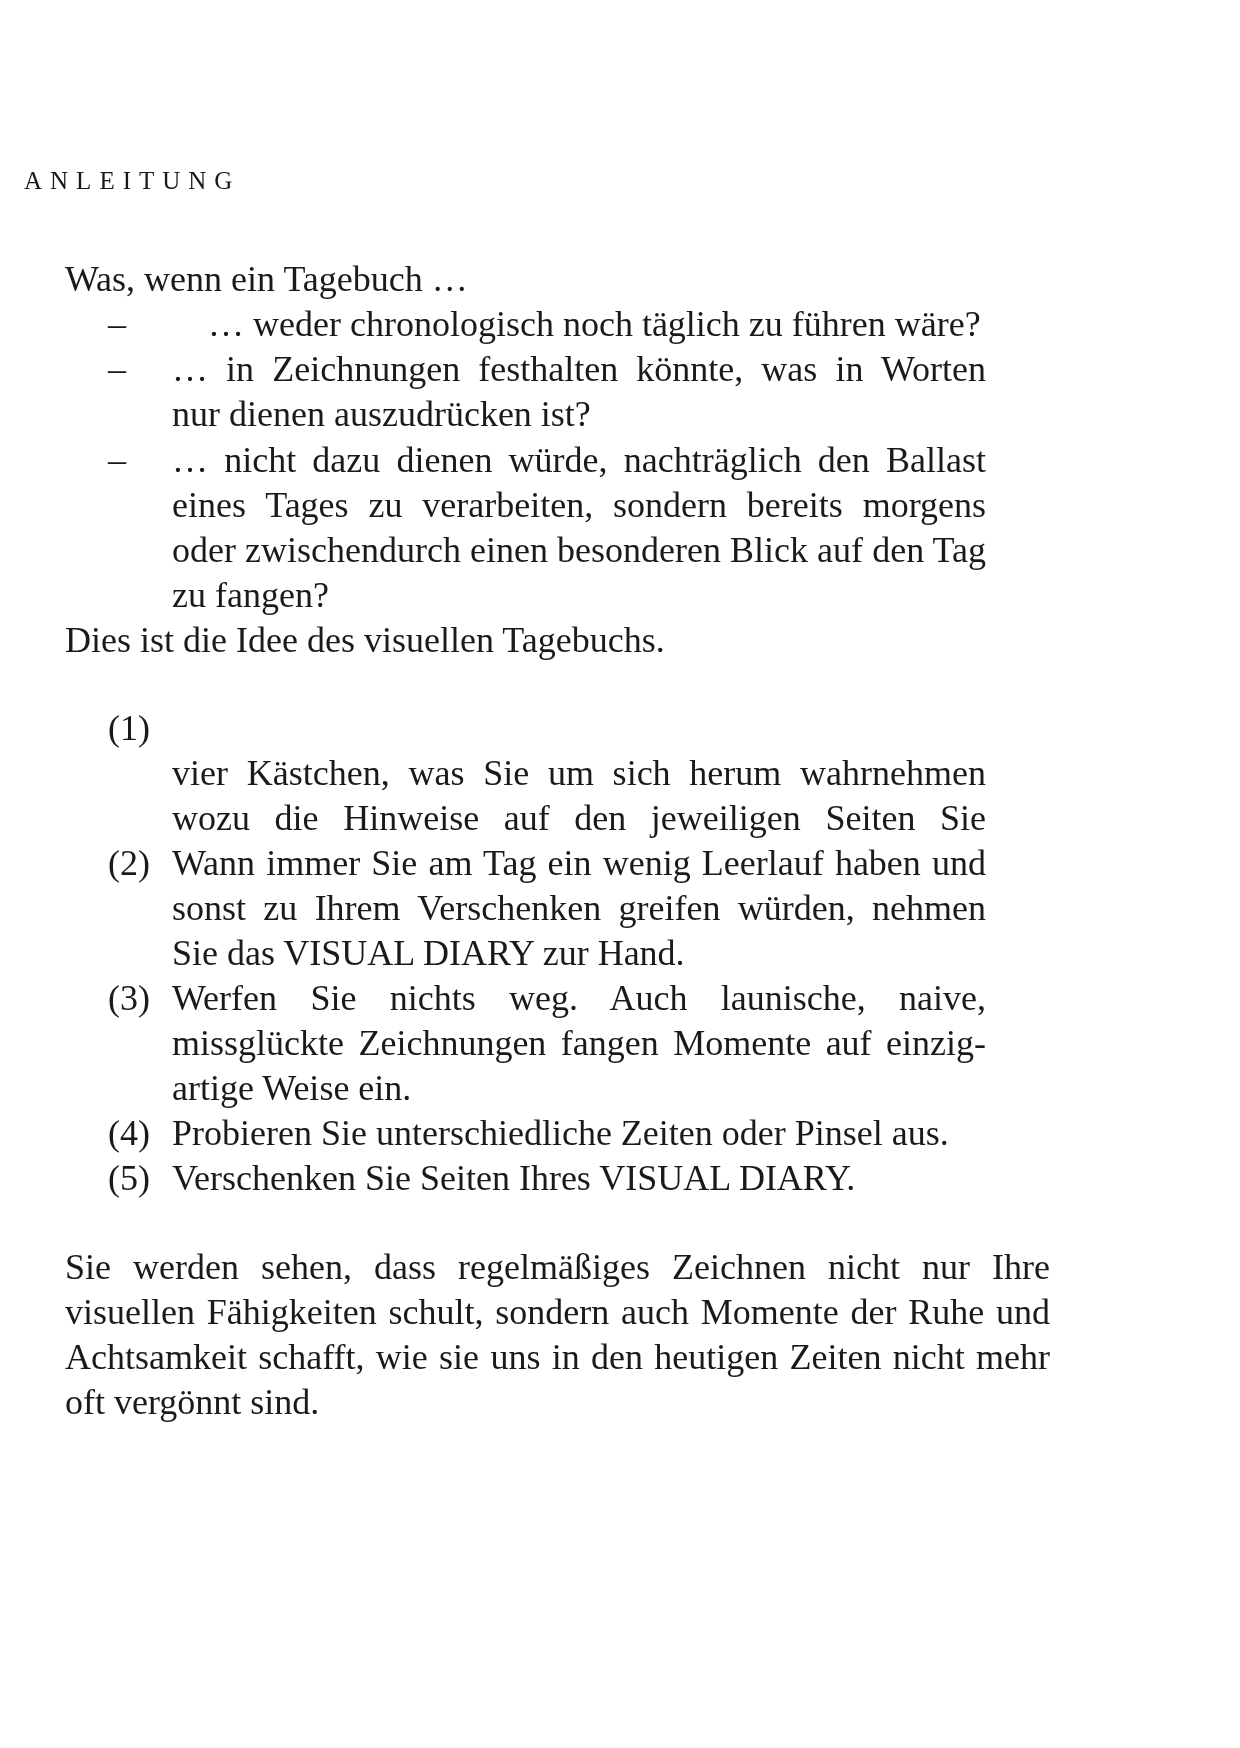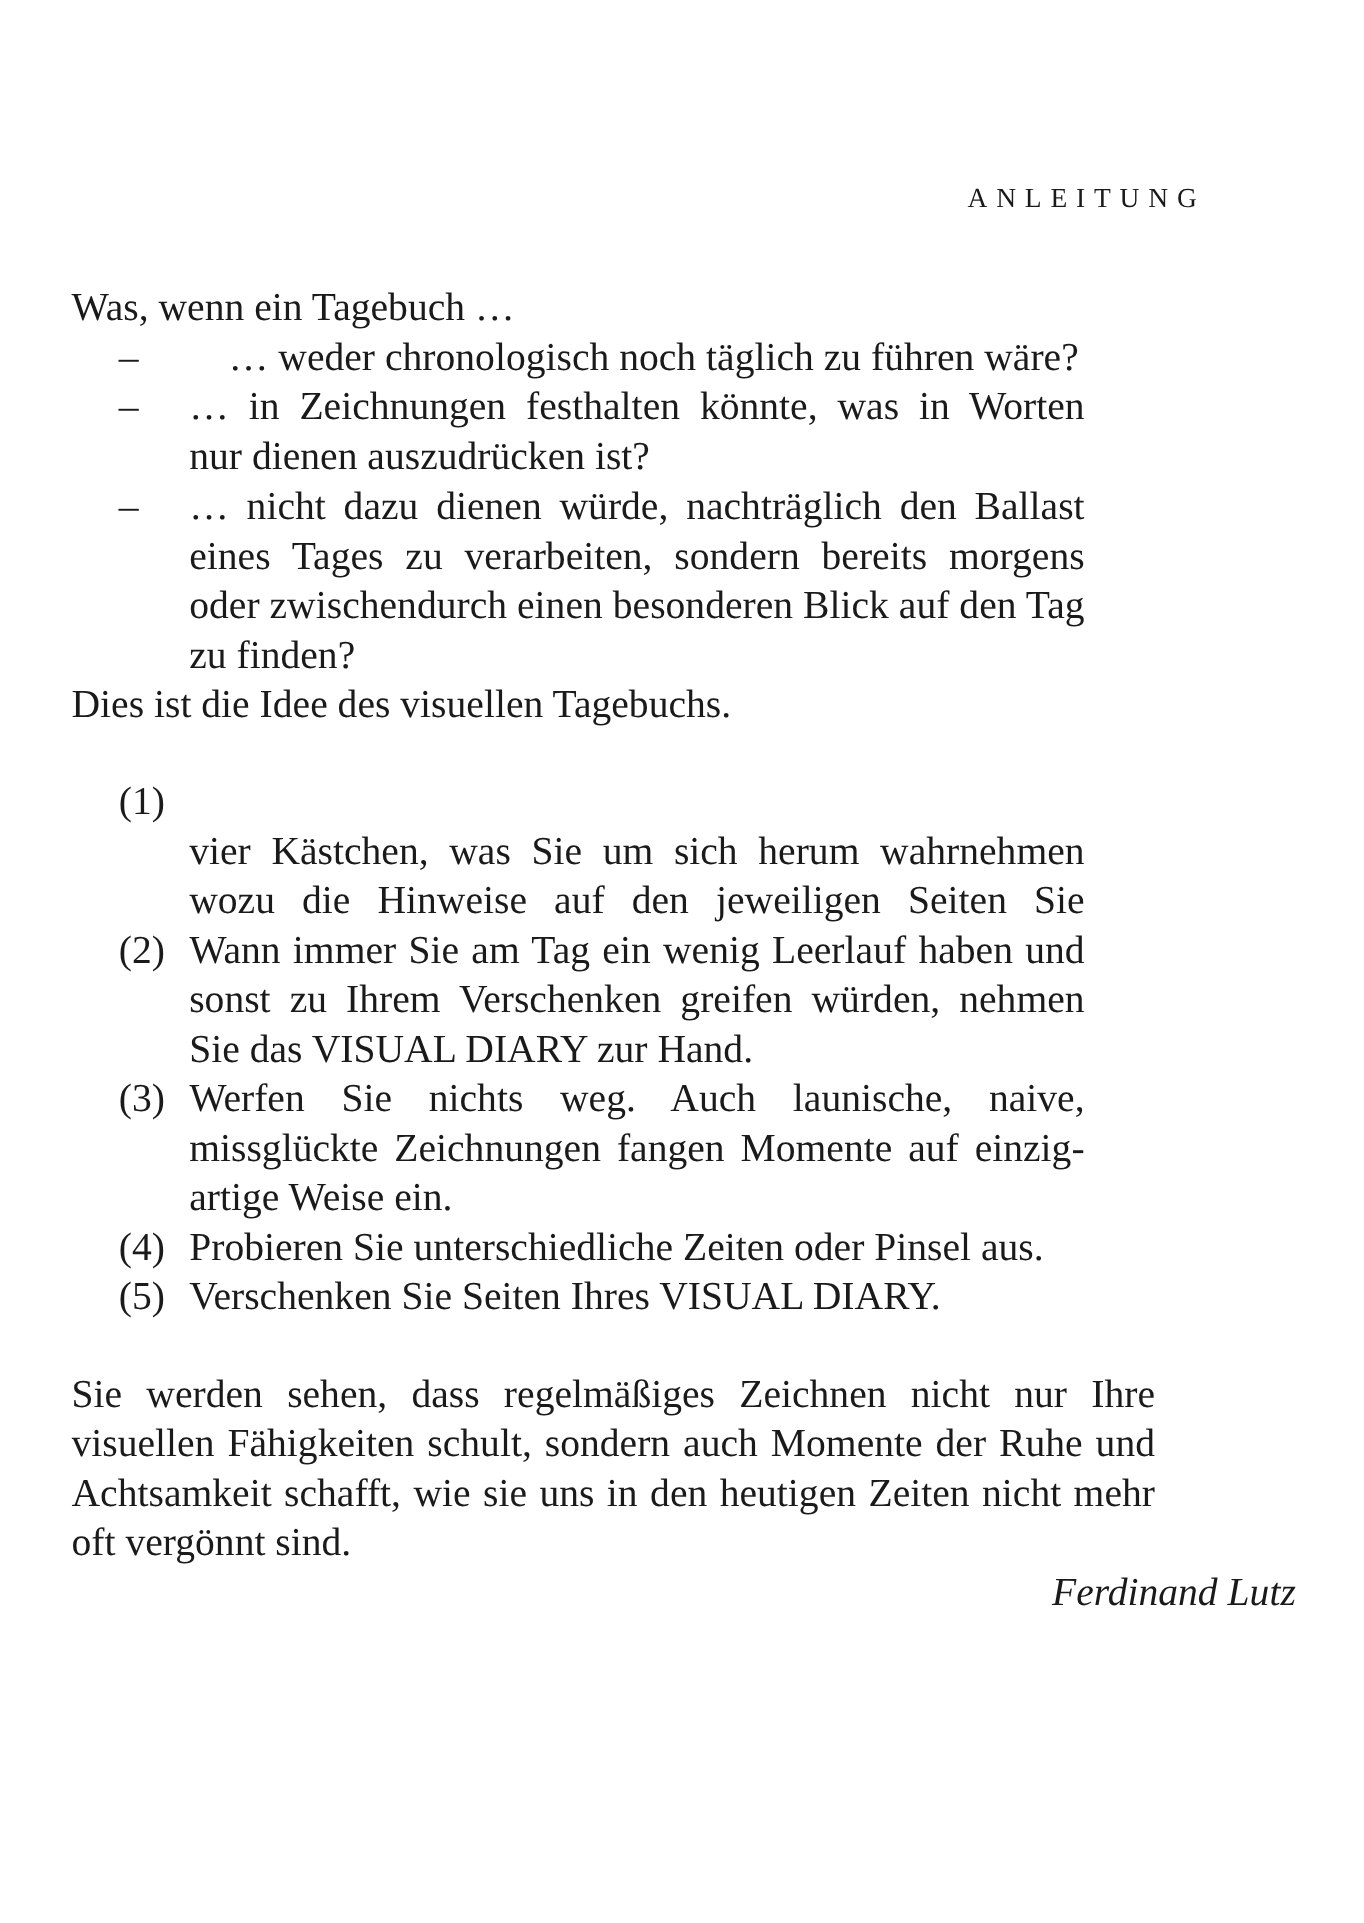--- a/index.html
+++ b/index.html
@@ -18,24 +18,25 @@
     .page {
       position: absolute;
       left: 0; top: 0;
       width: 1240px; height: 1748px;
     }
     .heading {
       position: absolute;
       top: 166px;
       left: 0;
       width: 1096px;
-      text-align: right;
+      text-align: left;
       font-size: 25px;
       letter-spacing: 8px;
       line-height: 30px;
+      padding-left: 24px;
     }
     .line {
       position: absolute;
       font-size: 36px;
       line-height: 44px;
       white-space: nowrap;
       height: 44px;
     }
     .justify {
       text-align: justify;
@@ -70,21 +71,21 @@
   <div class="line" style="left:172px; top:302px;margin-left:36px;">… weder chronologisch noch täglich zu führen wäre?</div>
 
   <div class="marker" style="left:108px; top:347px;">–</div>
   <div class="line justify" style="left:172px; top:347px; width:814px;">… in Zeichnungen festhalten könnte, was in Worten</div>
   <div class="line" style="left:172px; top:392px;">nur dienen auszudrücken ist?</div>
 
   <div class="marker" style="left:108px; top:438px;">–</div>
   <div class="line justify" style="left:172px; top:438px; width:814px;">… nicht dazu dienen würde, nachträglich den Ballast</div>
   <div class="line justify" style="left:172px; top:483px; width:814px;">eines Tages zu verarbeiten, sondern bereits morgens</div>
   <div class="line justify" style="left:172px; top:528px; width:814px;">oder zwischendurch einen besonderen Blick auf den Tag</div>
-  <div class="line" style="left:172px; top:573px;">zu finden?</div>
+  <div class="line" style="left:172px; top:573px;">zu fangen?</div>
 
   <div class="line" style="left:65px; top:618px;">Dies ist die Idee des visuellen Tagebuchs.</div>
 
   <div class="marker" style="left:108px; top:706px;">(1)</div>
   <div class="line justify" style="left:172px; top:751px; width:814px;">vier Kästchen, was Sie um sich herum wahrnehmen oder</div>
   <div class="line justify" style="left:172px; top:796px; width:814px;">wozu die Hinweise auf den jeweiligen Seiten Sie anregen.</div>
 
   <div class="marker" style="left:108px; top:841px;">(2)</div>
   <div class="line justify" style="left:172px; top:841px; width:814px;">Wann immer Sie am Tag ein wenig Leerlauf haben und</div>
   <div class="line justify" style="left:172px; top:886px; width:814px;">sonst zu Ihrem Verschenken greifen würden, nehmen</div>
@@ -99,15 +100,14 @@
   <div class="line" style="left:172px; top:1111px;">Probieren Sie unterschiedliche Zeiten oder Pinsel aus.</div>
 
   <div class="marker" style="left:108px; top:1156px;">(5)</div>
   <div class="line" style="left:172px; top:1156px;">Verschenken Sie Seiten Ihres VISUAL DIARY.</div>
 
   <div class="line justify" style="left:65px; top:1290px; width:985px;">visuellen Fähigkeiten schult, sondern auch Momente der Ruhe und</div>
   <div class="line justify" style="left:65px; top:1245px; width:985px;">Sie werden sehen, dass regelmäßiges Zeichnen nicht nur Ihre</div>
   <div class="line justify" style="left:65px; top:1335px; width:985px;">Achtsamkeit schafft, wie sie uns in den heutigen Zeiten nicht mehr</div>
   <div class="line" style="left:65px; top:1380px;">oft vergönnt sind.</div>
 
-  <div class="signature" style="top:1425px;">Ferdinand Lutz</div>
 
 </div>
 
 </body></html>

